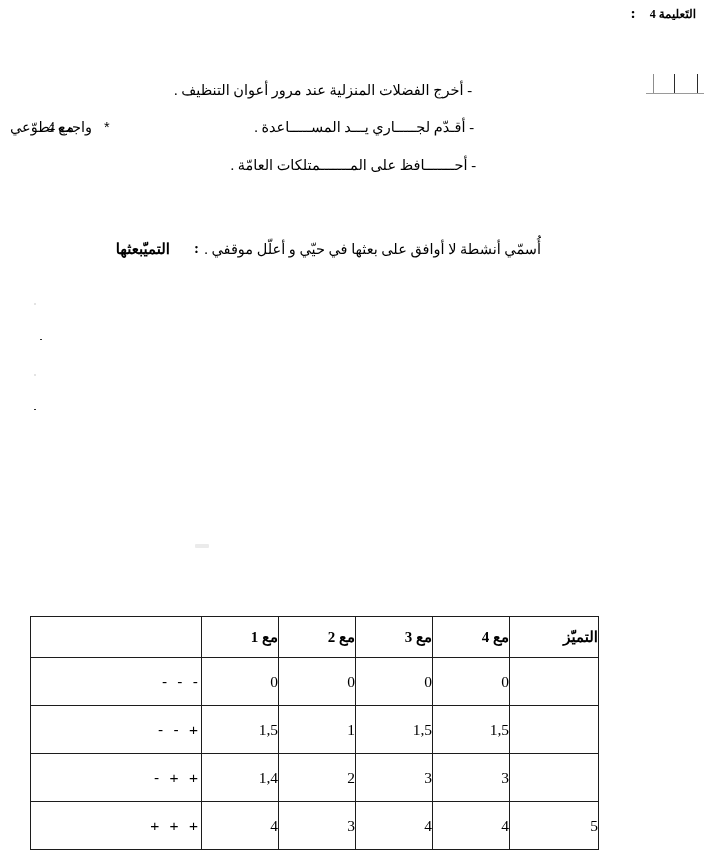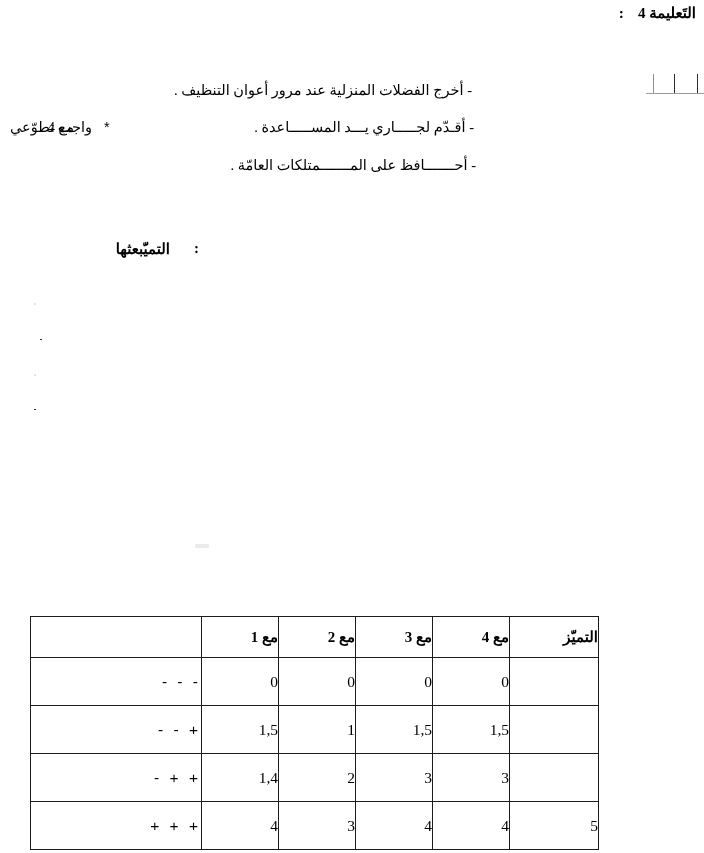--- a/index.html
+++ b/index.html
@@ -31,21 +31,21 @@
     left: 8px;
     display: flex;
     flex-direction: row;
     justify-content: flex-start;
     align-items: baseline;
     gap: 14px;
     position: absolute;
     direction: rtl;
   }
   .hdr-label {
-    font-size: 15px;
+    font-size: 12px;
     font-weight: bold;
     letter-spacing: 0px;
   }
   .hdr-colon {
     font-size: 15.5px;
     font-weight: bold;
   }
   .hdr-text {
     font-size: 14.5px;
     font-weight: bold;
@@ -281,20 +281,21 @@
   <div class="behaviour-row" id="behaviour-row-4">
     <span class="beh-text">
       <span class="dash">-</span>
       <span>أحـــــــافظ على المـــــــمتلكات العامّة .</span>
     </span>
   </div>
 
   <div id="distinction-section">
     <span id="distinction-label">التميّبعثها</span>
     <span id="distinction-colon">:</span>
+    <span id="distinction-text">أُسمّي أنشطة لا أوافق على بعثها في حيّي و أعلّل موقفي .</span>
   </div>
 
   <div class="answer-line faint" id="answer-line-1"></div>
   <div class="answer-line dark" id="answer-line-2"></div>
   <div class="answer-line faint" id="answer-line-3"></div>
   <div class="answer-line dark" id="answer-line-4"></div>
 
   <div id="scan-artifact"></div>
 
   <div id="scoring-table-wrap">

